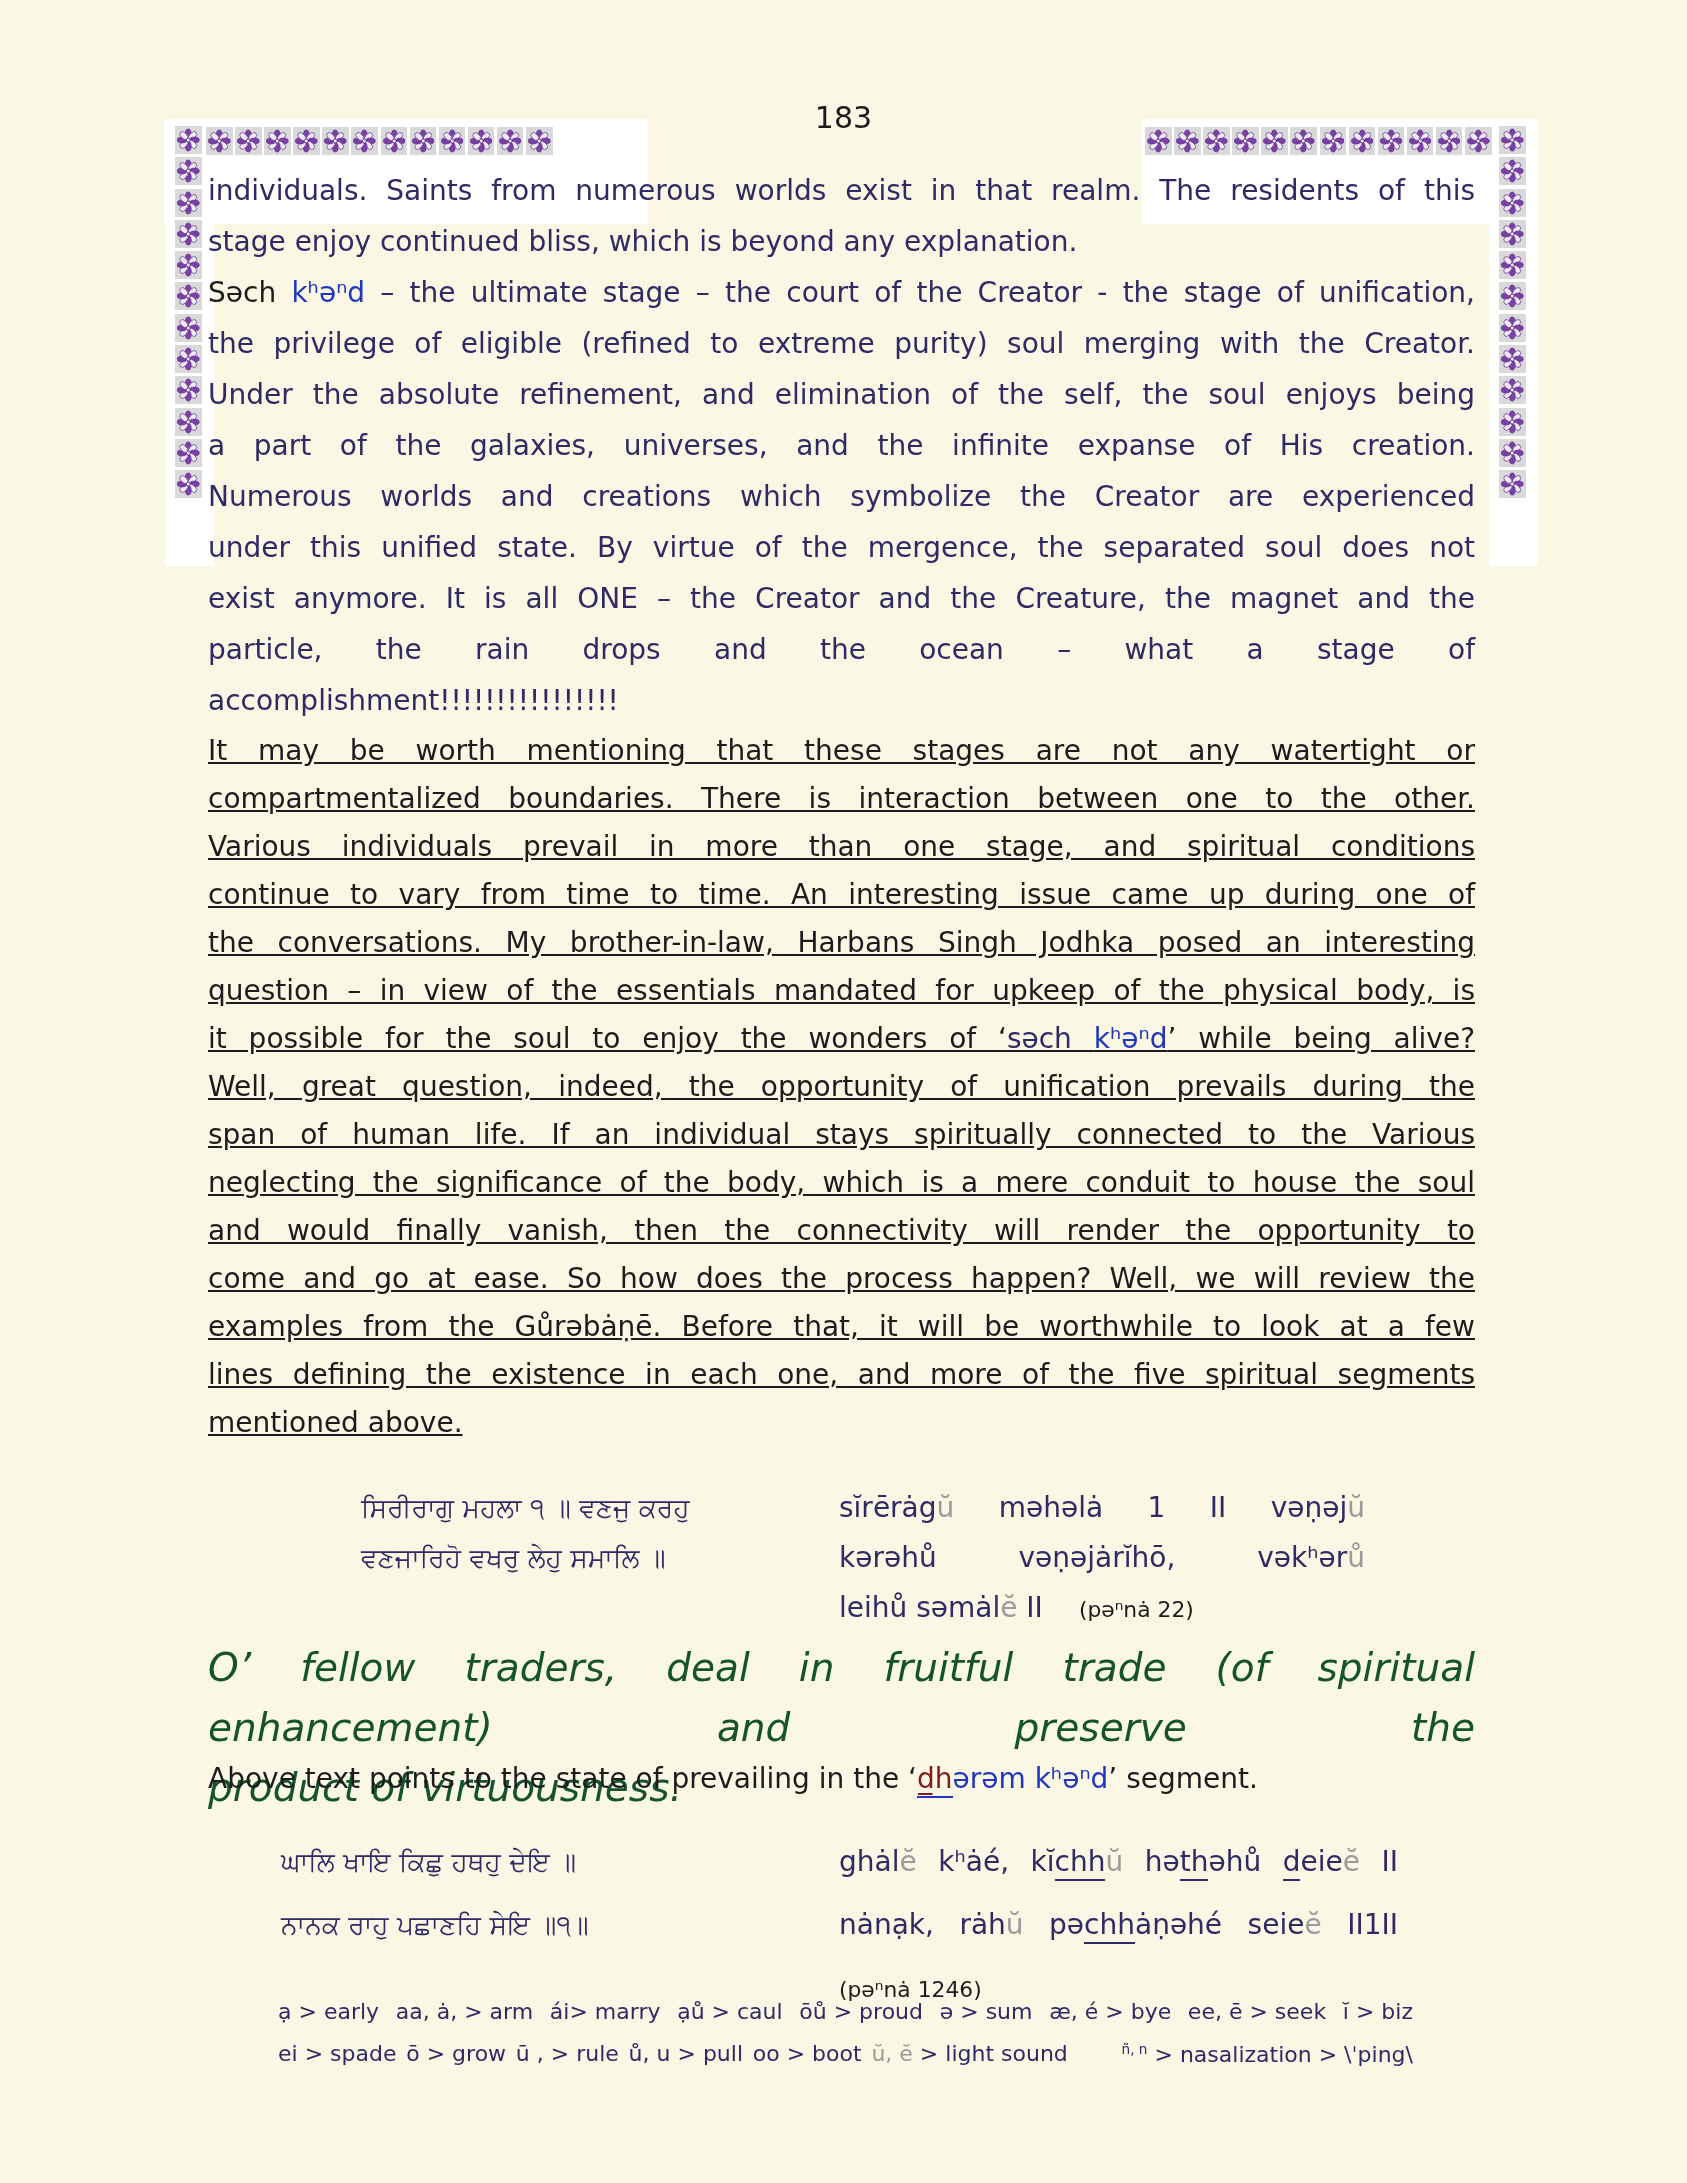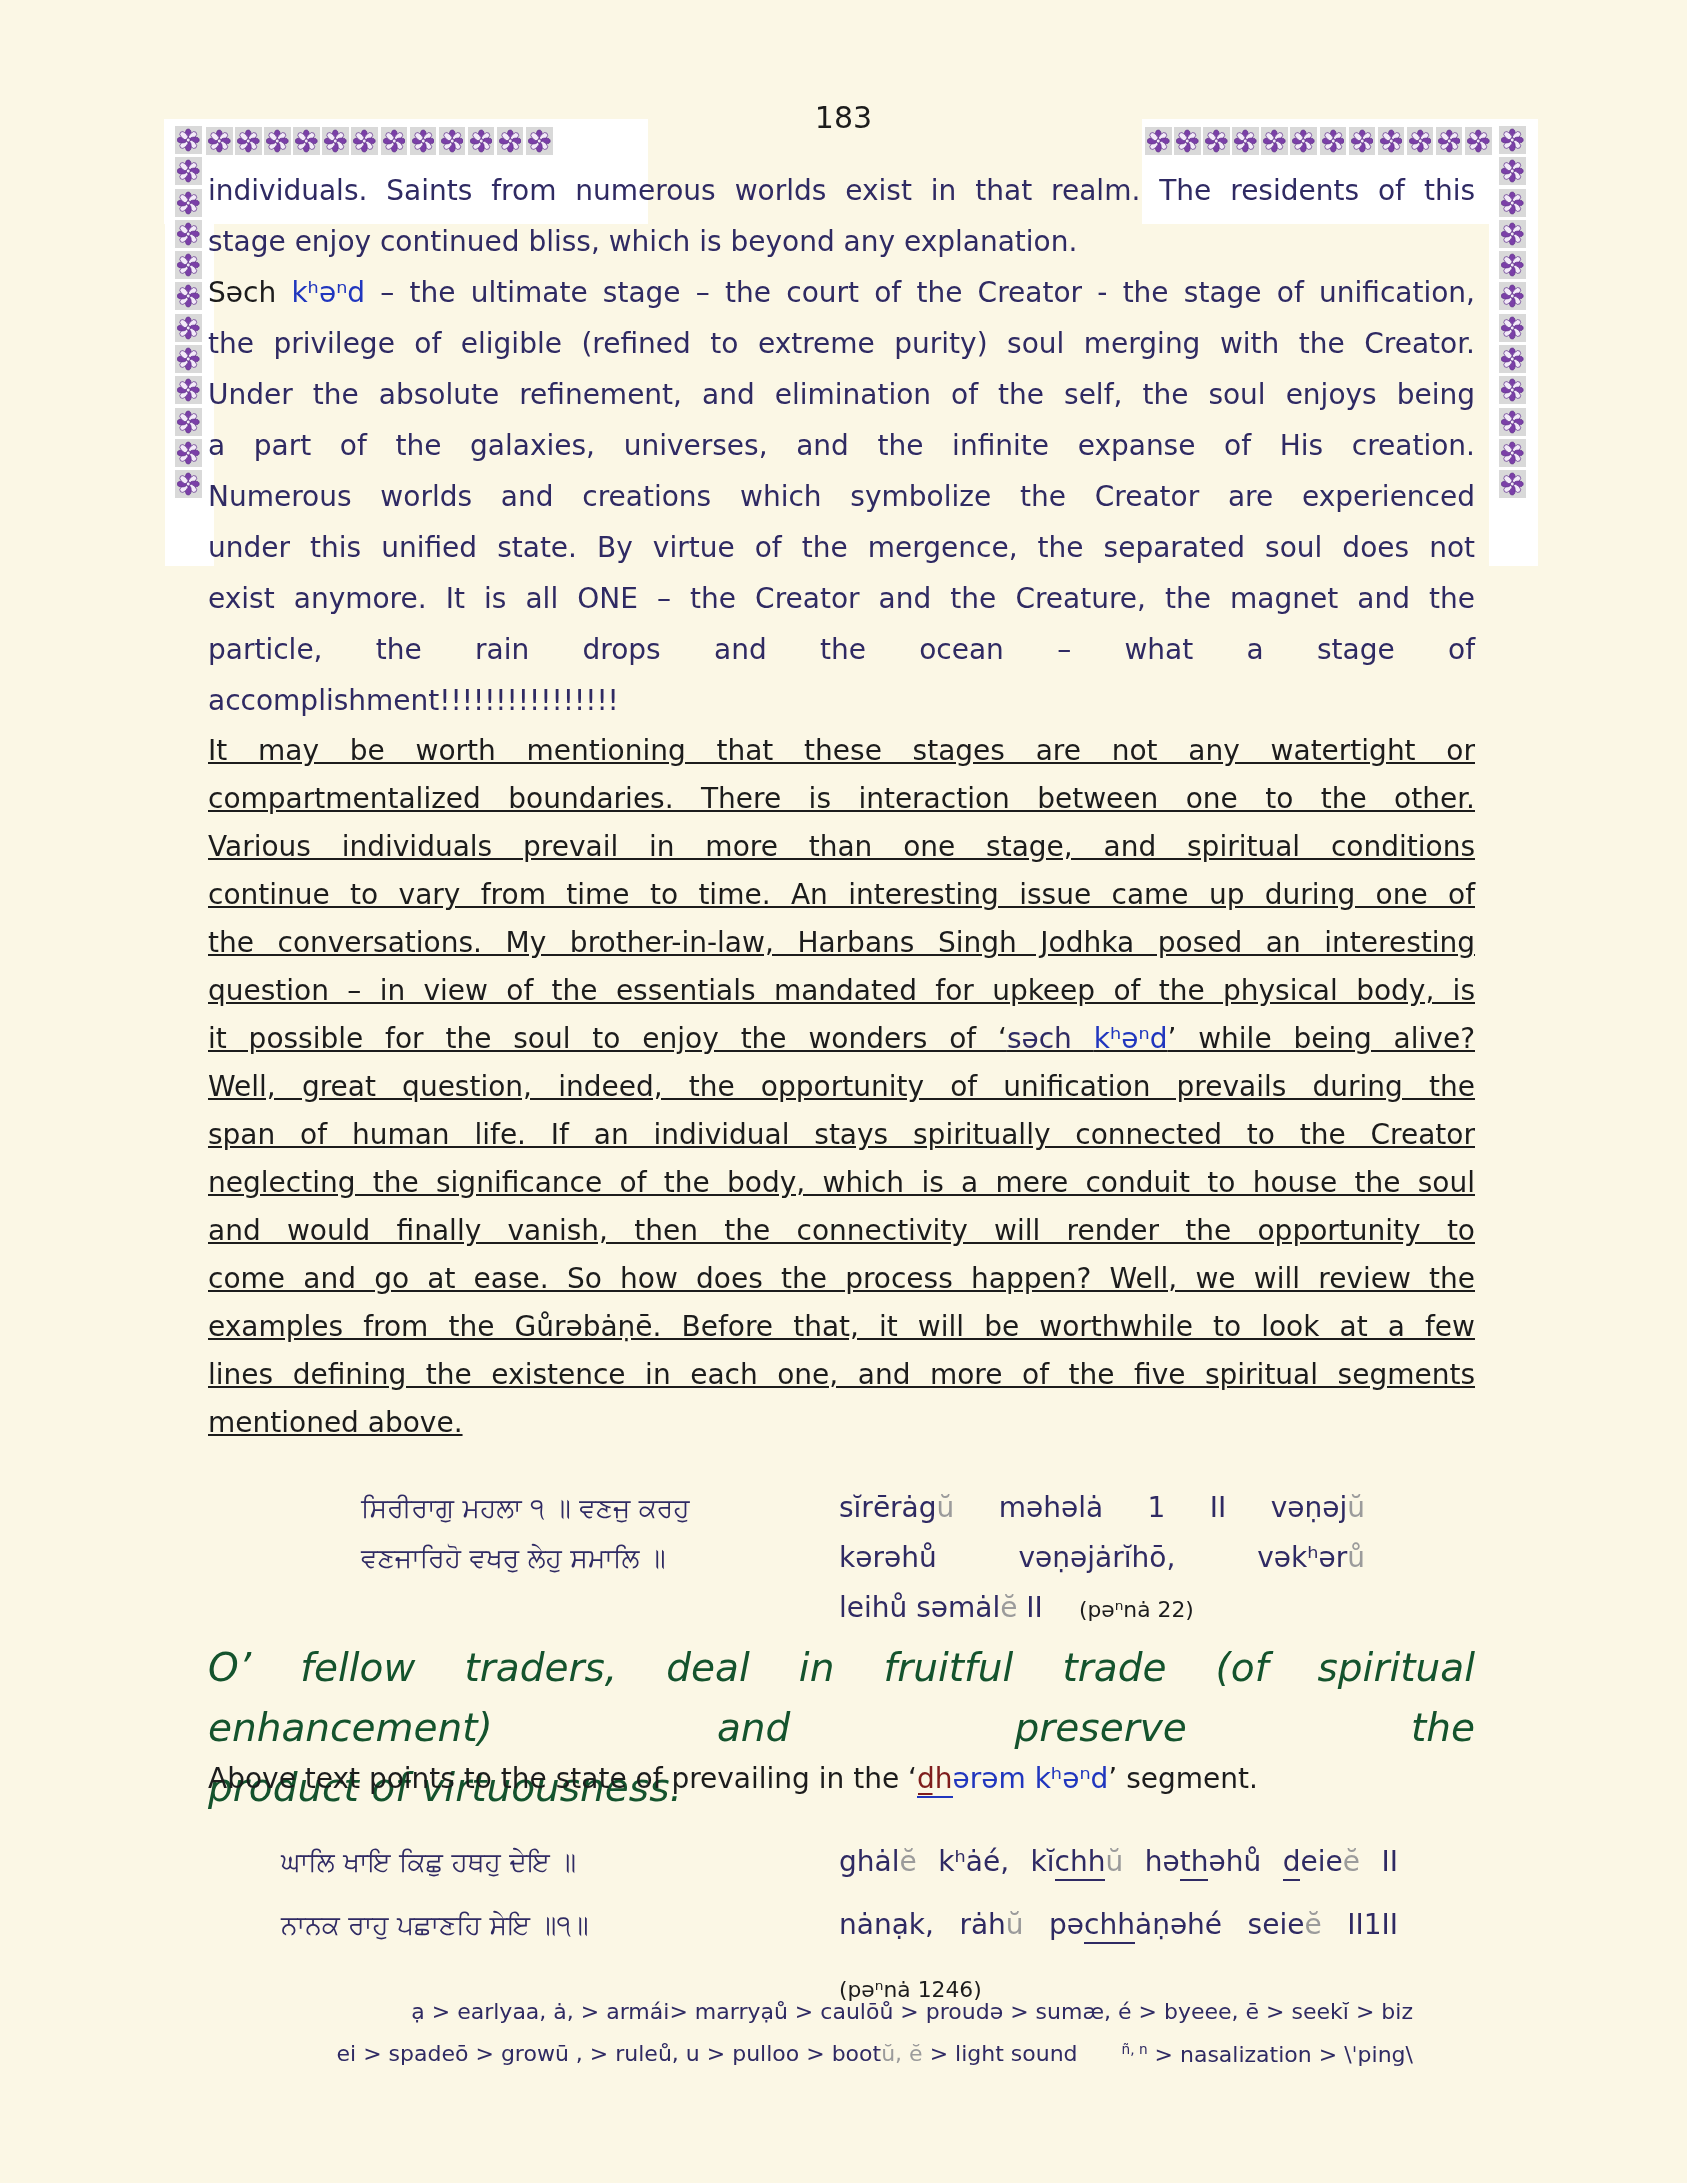--- a/index.html
+++ b/index.html
@@ -18,21 +18,21 @@
   #para1{left:208px;top:165px;width:1267px;font-size:28px;line-height:51px;}
   #para2{left:208px;top:267px;width:1267px;font-size:28px;line-height:51px;}
   #para3{left:208px;top:727px;width:1267px;font-size:28px;line-height:48px;color:#1c1c1c;text-decoration:underline;}
   #q1g{left:361px;top:1483px;width:463px;font-size:26.5px;line-height:50px;color:#2F2A63;}
   #q1t{left:839px;top:1483px;width:526px;font-size:28px;line-height:50px;}
   #trans{left:208px;top:1638px;width:1267px;font-size:39px;line-height:60px;
          font-style:italic;color:#14532d;}
   #above{left:208px;top:1755px;width:1270px;font-size:28px;line-height:48px;color:#1c1c1c;}
   #q2g{left:281px;top:1830px;width:490px;font-size:26.5px;line-height:63px;color:#2F2A63;}
   #q2t{left:839px;top:1830px;width:559px;font-size:28px;line-height:63px;}
-  .key-row{position:absolute;left:278px;width:1135px;display:flex;justify-content:flex-end;
+  .key-row{position:absolute;left:278px;width:1135px;display:flex;justify-content:space-between;
            font-size:22px;color:#2F2A63;white-space:nowrap;}
   #key1{top:1999px;}
   #key2{top:2041px;}
   .key-item{flex:0 0 auto;}
   .blue{color:#2036BE;}
   .navy{color:#2F2A63;}
   .black{color:#1c1c1c;}
   .gray{color:#9B9B9B;}
   .u{border-bottom:2px solid currentColor;padding-bottom:0.7px;}
   .blue-u{color:#7f1d1d;border-bottom:2px solid #2036BE;padding-bottom:0.7px;}
@@ -701,21 +701,21 @@
     </div>
   <div id="para3" class="block">
       <div class="line"><span>It may be worth mentioning that these stages are not any watertight or</span></div>
       <div class="line"><span>compartmentalized boundaries. There is interaction between one to the other.</span></div>
       <div class="line"><span>Various individuals prevail in more than one stage, and spiritual conditions</span></div>
       <div class="line"><span>continue to vary from time to time. An interesting issue came up during one of</span></div>
       <div class="line"><span>the conversations. My brother-in-law, Harbans Singh Jodhka posed an interesting</span></div>
       <div class="line"><span>question – in view of the essentials mandated for upkeep of the physical body, is</span></div>
       <div class="line"><span>it possible for the soul to enjoy the wonders of ‘</span><span class="navy">səch </span><span class="blue">kʰəⁿd</span><span>’ while being alive?</span></div>
       <div class="line"><span>Well, great question, indeed, the opportunity of unification prevails during the</span></div>
-      <div class="line"><span>span of human life. If an individual stays spiritually connected to the Creator</span></div>
+      <div class="line"><span>span of human life. If an individual stays spiritually connected to the Various</span></div>
       <div class="line"><span>neglecting the significance of the body, which is a mere conduit to house the soul</span></div>
       <div class="line"><span>and would finally vanish, then the connectivity will render the opportunity to</span></div>
       <div class="line"><span>come and go at ease. So how does the process happen? Well, we will review the</span></div>
       <div class="line"><span>examples from the Gůrəbȧṇē. Before that, it will be worthwhile to look at a few</span></div>
       <div class="line"><span>lines defining the existence in each one, and more of the five spiritual segments</span></div>
       <div class="line last"><span>mentioned above.</span></div>
     </div>
 
   <div id="q1g" class="block noj">
       <div class="line last"><span>ਸਿਰੀਰਾਗੁ ਮਹਲਾ ੧ ॥ ਵਣਜੁ ਕਰਹੁ</span></div>

